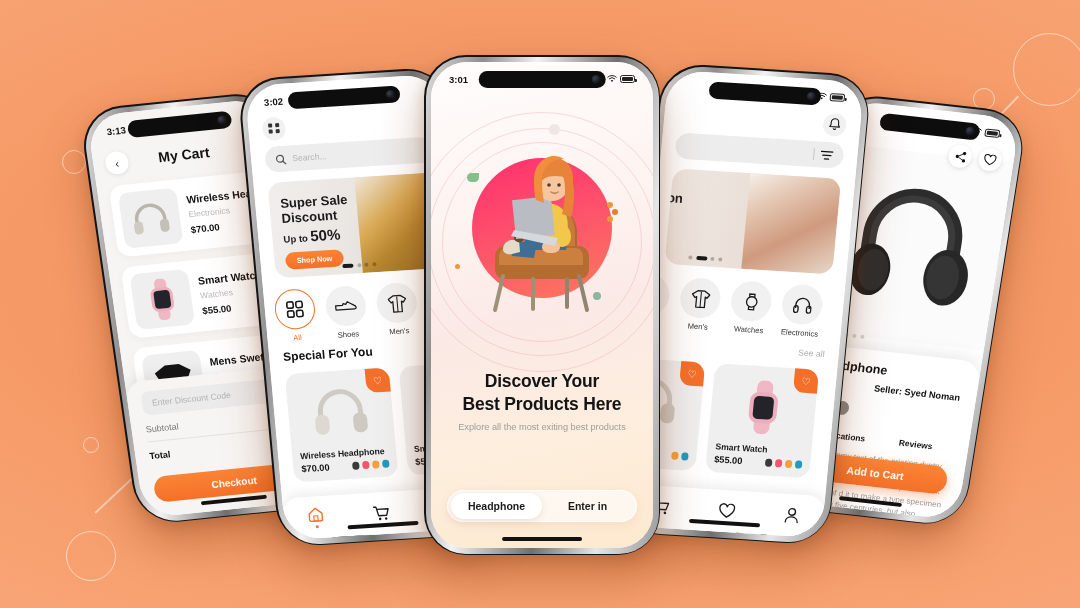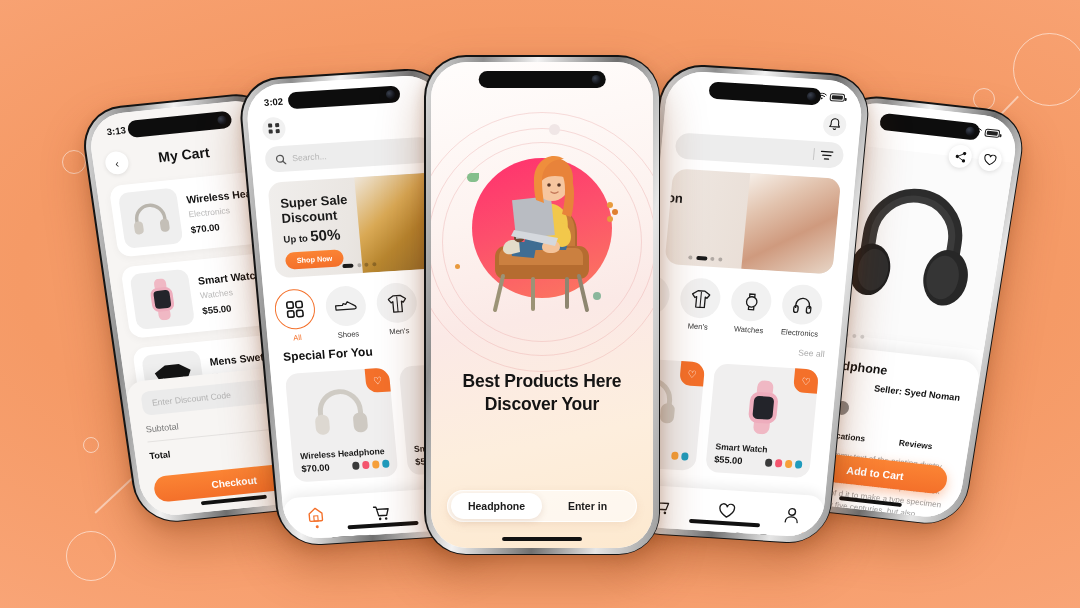--- a/index.html
+++ b/index.html
@@ -472,20 +472,34 @@
         </div>
       </div>
       <div class="homebar"></div>
     </div>
   </div>
 </div>
 
 <div class="phone" id="phone-onboard">
   <div class="screen">
     <div class="onb">
+      <div class="statusbar">
+        <span>3:01</span>
+        <span class="sb-right">
+          <span class="sb-dots">••••</span>
+          <svg class="wifi" viewBox="0 0 16 12">
+              <path d="M8 10.6l2-2.3a3 3 0 0 0-4 0z" fill="#111"></path>
+              <path d="M3.6 5.6a6.6 6.6 0 0 1 8.8 0" fill="none" stroke="#111" stroke-width="1.5" stroke-linecap="round"></path>
+              <path d="M1.2 3a10 10 0 0 1 13.6 0" fill="none" stroke="#111" stroke-width="1.5" stroke-linecap="round"></path>
+            </svg>
+          <span class="batt">
+              <i></i>
+            </span>
+        </span>
+      </div>
       <div class="notch">
           <span></span>
           <span class="lens"></span>
         </div>
 
       <div class="illus-wrap">
         <div class="orbit" style="left:50%;top:18px;width:200px;height:200px;margin-left:-100px;"></div>
         <div class="orbit" style="left:50%;top:4px;width:228px;height:228px;margin-left:-114px;"></div>
         <div class="orbit" style="left:50%;top:-12px;width:260px;height:260px;margin-left:-130px;"></div>
         <div class="blob"></div>
@@ -530,24 +544,25 @@
             <path d="M67 32c0-14 9-24 20-24 4 0 7 1 10 3-14 0-22 9-22 22 0 8 1 16 2 22l-8-3c-2-7-2-14-2-20z" fill="#ef8e3c"></path>
             <path d="M101 26c4 4 6 11 6 19 0 9-1 18-3 24l-9-3c2-7 3-16 3-24 0-7-1-12-3-16z" fill="#e8833a"></path>
             <circle cx="82" cy="37" r="1.8" fill="#5a3828"></circle>
             <circle cx="92" cy="37" r="1.8" fill="#5a3828"></circle>
             <path d="M84 44c2 1.5 5 1.5 7 0" stroke="#c4795a" stroke-width="1.4" fill="none" stroke-linecap="round"></path>
           </svg>
         </div>
       </div>
 
       <div class="onb-title">
+        <div>Discover Your</div>
         <div>Best Products Here</div>
-        <div>Discover Your</div>
       </div>
       <div class="onb-sub">
+        <div>Explore all the most exiting best products</div>
       </div>
 
       <div class="auth">
         <div class="active">Headphone</div>
         <div>Enter in</div>
       </div>
       <div class="homebar"></div>
     </div>
   </div>
 </div>

